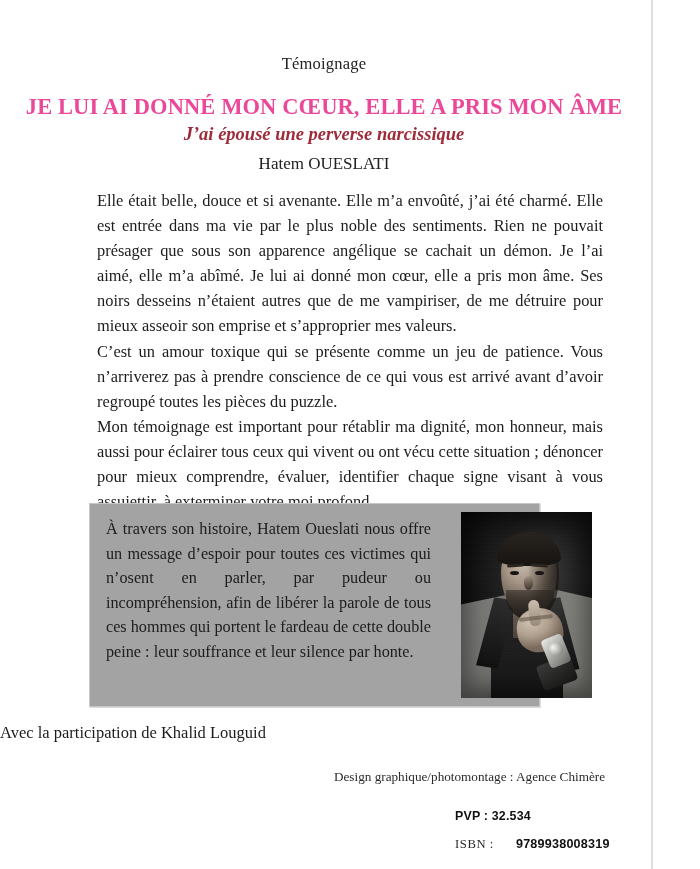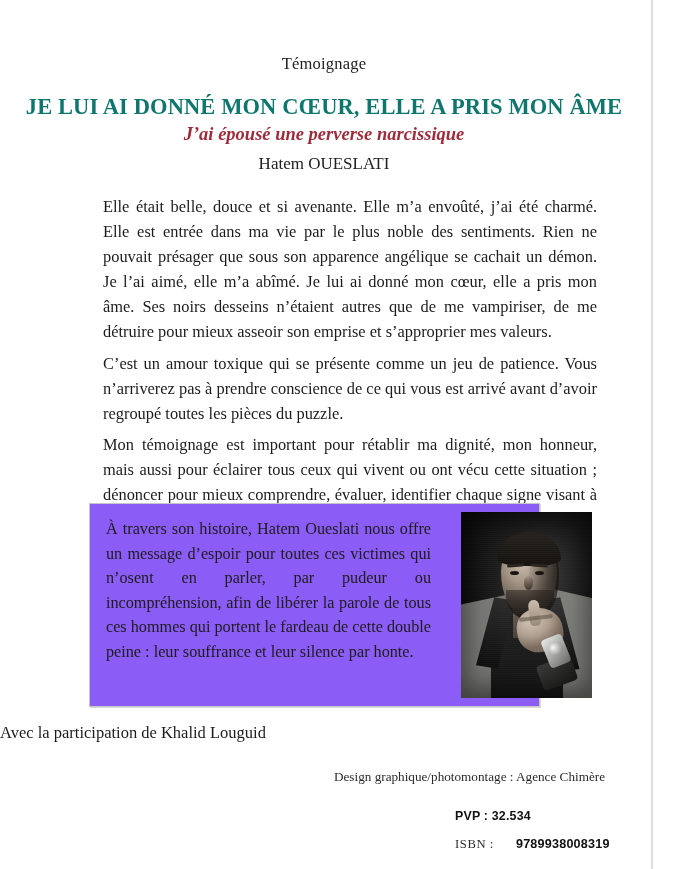--- a/index.html
+++ b/index.html
@@ -49,21 +49,21 @@
 
   .title {
     position: absolute;
     left: 0;
     top: 78px;
     width: 648px;
     text-align: center;
     font-size: 22.5px;
     font-weight: bold;
     letter-spacing: 0.1px;
-    color: #0f766e;
+    color: #ec4899;
     white-space: nowrap;
   }
 
   .subtitle {
     position: absolute;
     left: 0;
     top: 108px;
     width: 648px;
     text-align: center;
     font-size: 18.5px;
@@ -87,39 +87,39 @@
     position: absolute;
     left: 97px;
     top: 172px;
     width: 506px;
     font-size: 16.4px;
     line-height: 25.1px;
     text-align: justify;
     color: #1c1c1c;
   }
   .body-copy p {
-    margin: 6px;
+    margin: 0;
     text-align: justify;
     text-justify: inter-word;
   }
   .body-copy p:last-child {
     text-align: left;
   }
 
   
   .blurb-box {
     position: absolute;
     left: 89px;
     top: 487px;
     width: 451px;
     height: 204px;
     border: 1px solid #c6c6c2;
     box-sizing: border-box;
     box-shadow: 1px 1px 0 rgba(190,190,188,0.55);
-    background: #8b5cf6;
+    background: #a3a3a3;
   }
 
   .blurb-text {
     position: absolute;
     left: 16px;
     top: 13px;
     width: 325px;
     font-size: 16.2px;
     line-height: 24.6px;
     text-align: justify;

